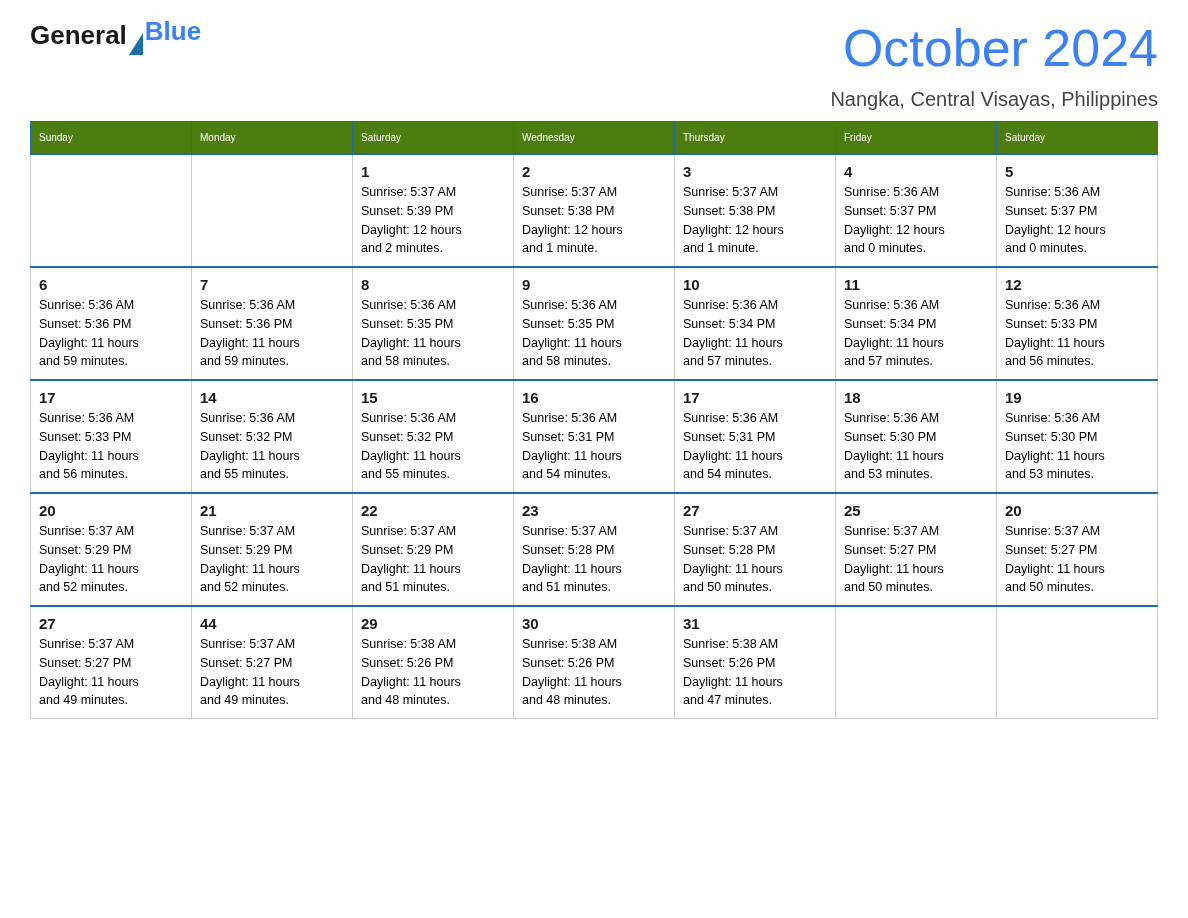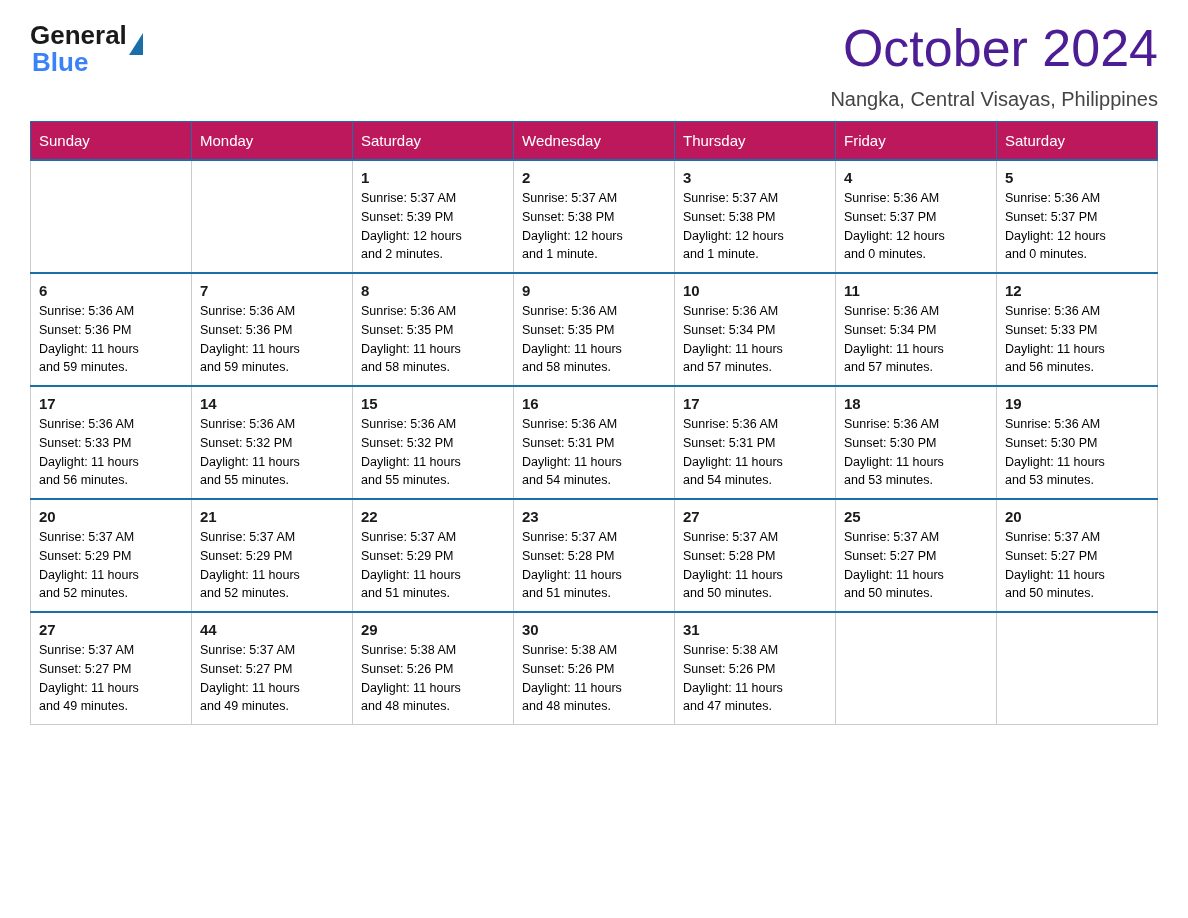--- a/index.html
+++ b/index.html
@@ -39,47 +39,47 @@
     .logo-blue {
       font-size: 26px;
       font-weight: bold;
       color: #3b82f6;
       display: block;
       margin-top: -4px;
       margin-left: 2px;
     }
     .logo-right {
       display: flex;
-      flex-direction: column;
+      flex-direction: row;
     }
     .title-section {
       text-align: right;
     }
     .month-title {
       font-size: 52px;
       font-weight: normal;
-      color: #4c1d95;
+      color: #3b82f6;
       line-height: 1.1;
     }
     .location {
       font-size: 20px;
       color: #444;
       margin-top: 11px;
     }
     .calendar {
       width: 100%;
       border-collapse: collapse;
       margin-top: 10px;
     }
     .calendar th {
-      background-color: #be185d;
+      background-color: #4d7c0f;
       color: #fff;
       padding: 10px 8px;
       text-align: left;
-      font-size: 15px;
+      font-size: 10px;
       font-weight: normal;
       border: 1px solid #1a6fa8;
     }
     .calendar td {
       vertical-align: top;
       padding: 8px 8px;
       border: 1px solid #ccc;
       border-top: 2px solid #1a6fa8;
       width: calc(100% / 7);
       min-height: 90px;

